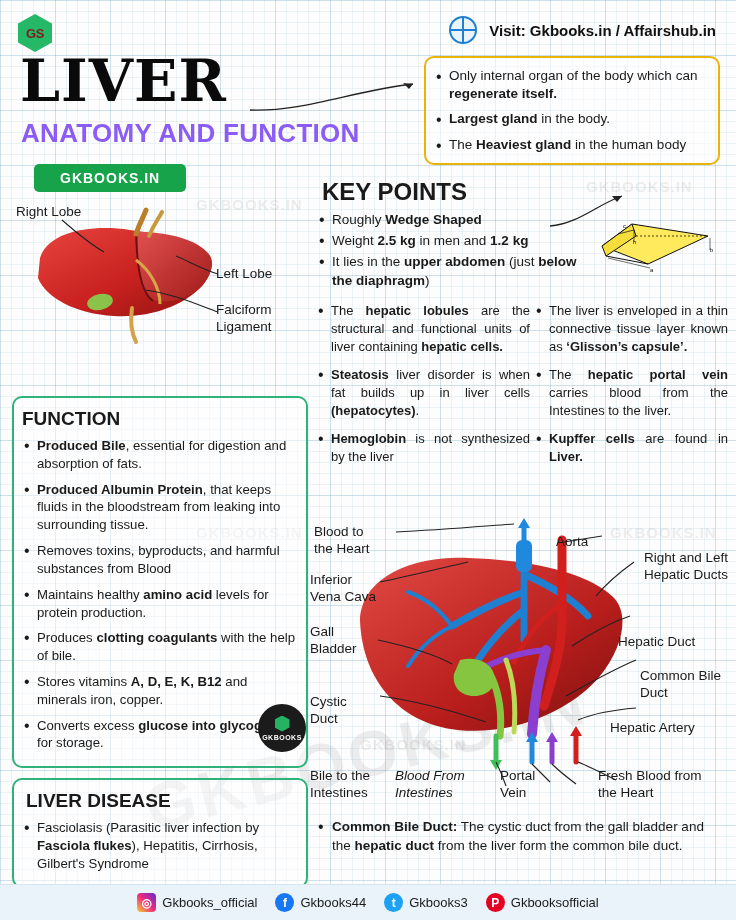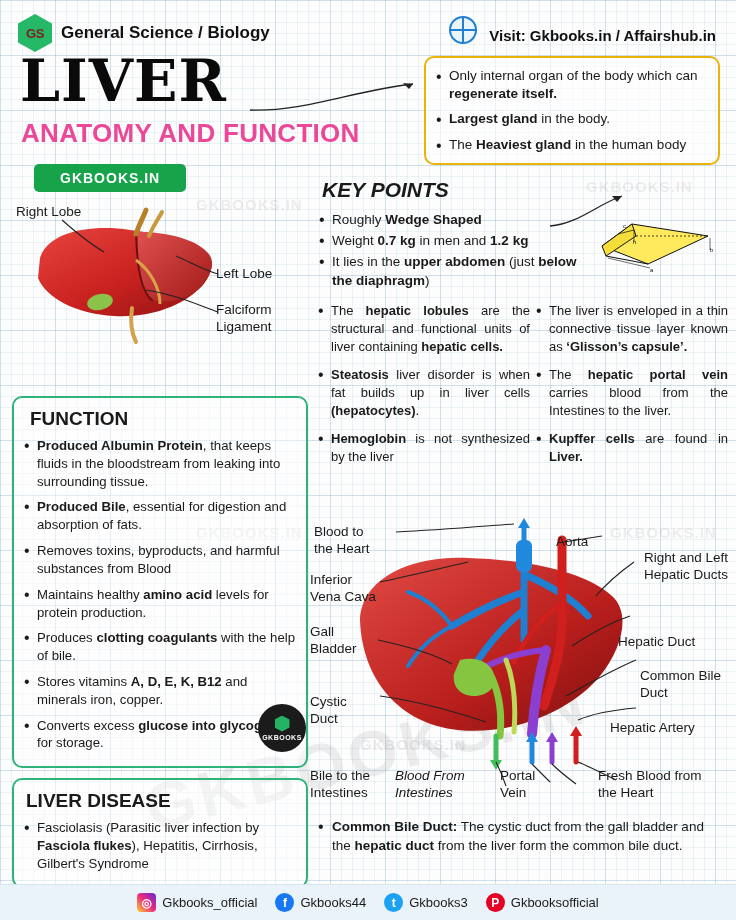--- a/index.html
+++ b/index.html
@@ -28,60 +28,60 @@
   .hdr { position: absolute; top: 14px; left: 18px; display: flex; align-items: center; gap: 9px; }
   .gs-logo {
     width: 34px; height: 38px; position: relative;
     background: #25b866;
     clip-path: polygon(50% 0%, 100% 25%, 100% 75%, 50% 100%, 0% 75%, 0% 25%);
     display: flex; align-items: center; justify-content: center;
   }
   .gs-logo span { color: #7f1d1d; font-weight: bold; font-size: 13px; letter-spacing: -0.5px; }
   .hdr-title { font-size: 17px; font-weight: bold; color: #111; }
 
-  .hdr-right { position: absolute; top: 16px; right: 20px; display: flex; align-items: flex-end; gap: 12px; }
+  .hdr-right { position: absolute; top: 16px; right: 20px; display: flex; align-items: center; gap: 12px; }
   .globe {
     width: 28px; height: 28px; border-radius: 50%;
     border: 2px solid #1f7fd0; position: relative;
     background: #eaf4fc;
   }
   .globe:before { content:""; position:absolute; left: 50%; top: -1px; bottom:-1px; width: 2px; background:#1f7fd0; transform: translateX(-50%); }
   .globe:after { content:""; position:absolute; top: 50%; left:-1px; right:-1px; height: 2px; background:#1f7fd0; transform: translateY(-50%); }
   .hdr-visit { font-size: 15px; font-weight: bold; color: #111; }
 
   
   .big-title {
     position: absolute; top: 52px; left: 20px;
     font-size: 57px; font-weight: bold; letter-spacing: 1px; line-height: 1;
     font-family: "DejaVu Serif", serif;
     color: #0a0a0a;
   }
   .sub-title {
     position: absolute; top: 118px; left: 21px;
-    font-size: 26px; font-weight: bold; color: #ec4899; letter-spacing: 0.3px;
+    font-size: 26px; font-weight: bold; color: #8b5cf6; letter-spacing: 0.3px;
   }
   .gk-badge {
     position: absolute; top: 164px; left: 34px;
     background: #17a34a; color: #fff;
     font-size: 14px; font-weight: bold; letter-spacing: 1px;
     padding: 6px 26px; border-radius: 5px;
   }
 
   
   .fact-box {
     position: absolute; top: 56px; left: 424px; width: 296px;
     border: 2px solid #eab308; border-radius: 10px;
     padding: 9px 10px 9px 8px; background: rgba(255,255,255,0.55);
   }
   .fact-box li { list-style: none; position: relative; padding-left: 15px; font-size: 13.5px; line-height: 1.35; margin-bottom: 7px; }
   .fact-box li:last-child { margin-bottom: 0; }
   .fact-box li:before { content: "\2022"; position: absolute; left: 2px; top: -1px; font-size: 16px; }
 
   
-  .kp-title { position: absolute; top: 178px; left: 322px; font-size: 21px; font-weight: bold; font-style: italic; }
+  .kp-title { position: absolute; top: 178px; left: 322px; font-size: 24px; font-weight: bold; }
   .kp-list { position: absolute; top: 210px; left: 318px; width: 268px; }
   .kp-list li { list-style: none; position: relative; padding-left: 14px; font-size: 13.5px; line-height: 1.42; margin-bottom: 2px; }
   .kp-list li:before { content: "\2022"; position: absolute; left: 1px; top: -1px; font-size: 16px; }
 
   
   .wedge { position: absolute; top: 212px; left: 588px; width: 135px; height: 62px; }
 
   
   .note-col-l { position: absolute; top: 302px; left: 318px; width: 212px; }
   .note-col-r { position: absolute; top: 302px; left: 536px; width: 192px; }
@@ -97,21 +97,21 @@
 
   .lobes-note { position: absolute; top: 344px; left: 16px; width: 290px; font-size: 13.5px; line-height: 1.35; }
   .lobes-note:before { content: "\2022"; position: absolute; left: 0; top: -2px; font-size: 16px; }
 
   
   .func-box {
     position: absolute; top: 396px; left: 12px; width: 296px; height: 372px;
     border: 2px solid #2fb37a; border-radius: 10px; padding: 8px 10px 8px 8px;
     background: rgba(255,255,255,0.45);
   }
-  .func-box h2 { font-size: 19px; font-weight: bold; margin: 2px 0 7px 8px; }
+  .func-box h2 { font-size: 19px; font-weight: bold; margin: 2px 0 7px 0; }
   .func-box li { list-style: none; position: relative; padding-left: 15px; font-size: 13.2px; line-height: 1.35; margin-bottom: 8px; }
   .func-box li:before { content: "\2022"; position: absolute; left: 2px; top: -2px; font-size: 16px; }
 
   
   .dis-box {
     position: absolute; top: 778px; left: 12px; width: 296px; height: 110px;
     border: 2px solid #2fb37a; border-radius: 10px; padding: 8px 10px 8px 8px;
     background: rgba(255,255,255,0.45);
   }
   .dis-box h2 { font-size: 19px; font-weight: bold; margin: 2px 0 7px 4px; }
@@ -172,21 +172,20 @@
   <div class="wm wm-sm" style="top:178px; left:586px;">GKBOOKS.IN</div>
   <div class="wm wm-sm" style="top:524px; left:196px;">GKBOOKS.IN</div>
   <div class="wm wm-sm" style="top:524px; left:610px;">GKBOOKS.IN</div>
   <div class="wm wm-sm" style="top:736px; left:360px;">GKBOOKS.IN</div>
   <div class="wm wm-big" style="top:718px; left:140px;">GKBOOKS.IN</div>
 
   <div class="hdr">
     <div class="gs-logo">
         <span>GS</span>
       </div>
-    <div class="hdr-title">General Science / Biology</div>
   </div>
   <div class="hdr-right">
     <div class="globe"></div>
     <div class="hdr-visit">Visit: Gkbooks.in / Affairshub.in</div>
   </div>
 
   <div class="big-title">LIVER</div>
   <div class="sub-title">ANATOMY AND FUNCTION</div>
   <div class="gk-badge">GKBOOKS.IN</div>
 
@@ -199,21 +198,21 @@
     <ul>
       <li>Only internal organ of the body which can <b>regenerate itself.</b></li>
       <li><b>Largest gland</b> in the body.</li>
       <li>The <b>Heaviest gland</b> in the human body</li>
     </ul>
   </div>
 
   <div class="kp-title">KEY POINTS</div>
   <ul class="kp-list">
     <li>Roughly <b>Wedge Shaped</b></li>
-    <li>Weight <b>0.7 kg</b> in men and <b>1.2 kg</b></li>
+    <li>Weight <b>2.5 kg</b> in men and <b>1.2 kg</b></li>
     <li>It lies in the <b>upper abdomen</b> (just <b>below the diaphragm</b>)</li>
   </ul>
 
   <svg style="position:absolute; top:190px; left:548px; width:84px; height:44px;">
     <path d="M2 36 C 30 34, 50 14, 74 6" stroke="#222" stroke-width="1.3" fill="none"></path>
     <path d="M74 6 l -10 0 l 5 6 z" fill="#222"></path>
   </svg>
 
   <svg class="wedge" viewBox="0 0 135 62">
     <polygon points="14,34 44,12 120,24 60,52" fill="#ffe95c" stroke="#111" stroke-width="1"></polygon>
@@ -275,22 +274,22 @@
 
   <div class="lbl" style="top:302px; left:216px; width:80px;">Falciform Ligament</div>
   <svg style="position:absolute; top:286px; left:146px; width:74px; height:40px;">
     <path d="M0 4 C 28 8, 50 18, 72 26" stroke="#222" stroke-width="1.1" fill="none"></path>
   </svg>
 
 
   <div class="func-box">
     <h2>FUNCTION</h2>
     <ul>
+      <li><b>Produced Bile</b>, essential for digestion and absorption of fats.</li>
       <li><b>Produced Albumin Protein</b>, that keeps fluids in the bloodstream from leaking into surrounding tissue.</li>
-      <li><b>Produced Bile</b>, essential for digestion and absorption of fats.</li>
       <li>Removes toxins, byproducts, and harmful substances from Blood</li>
       <li>Maintains healthy <b>amino acid</b> levels for protein production.</li>
       <li>Produces <b>clotting coagulants</b> with the help of bile.</li>
       <li>Stores vitamins <b>A, D, E, K, B12</b> and minerals iron, copper.</li>
       <li>Converts excess <b>glucose into glycogen</b> for storage.</li>
     </ul>
   </div>
 
   <div class="gkbooks-circle">
     <div class="hex"></div>

